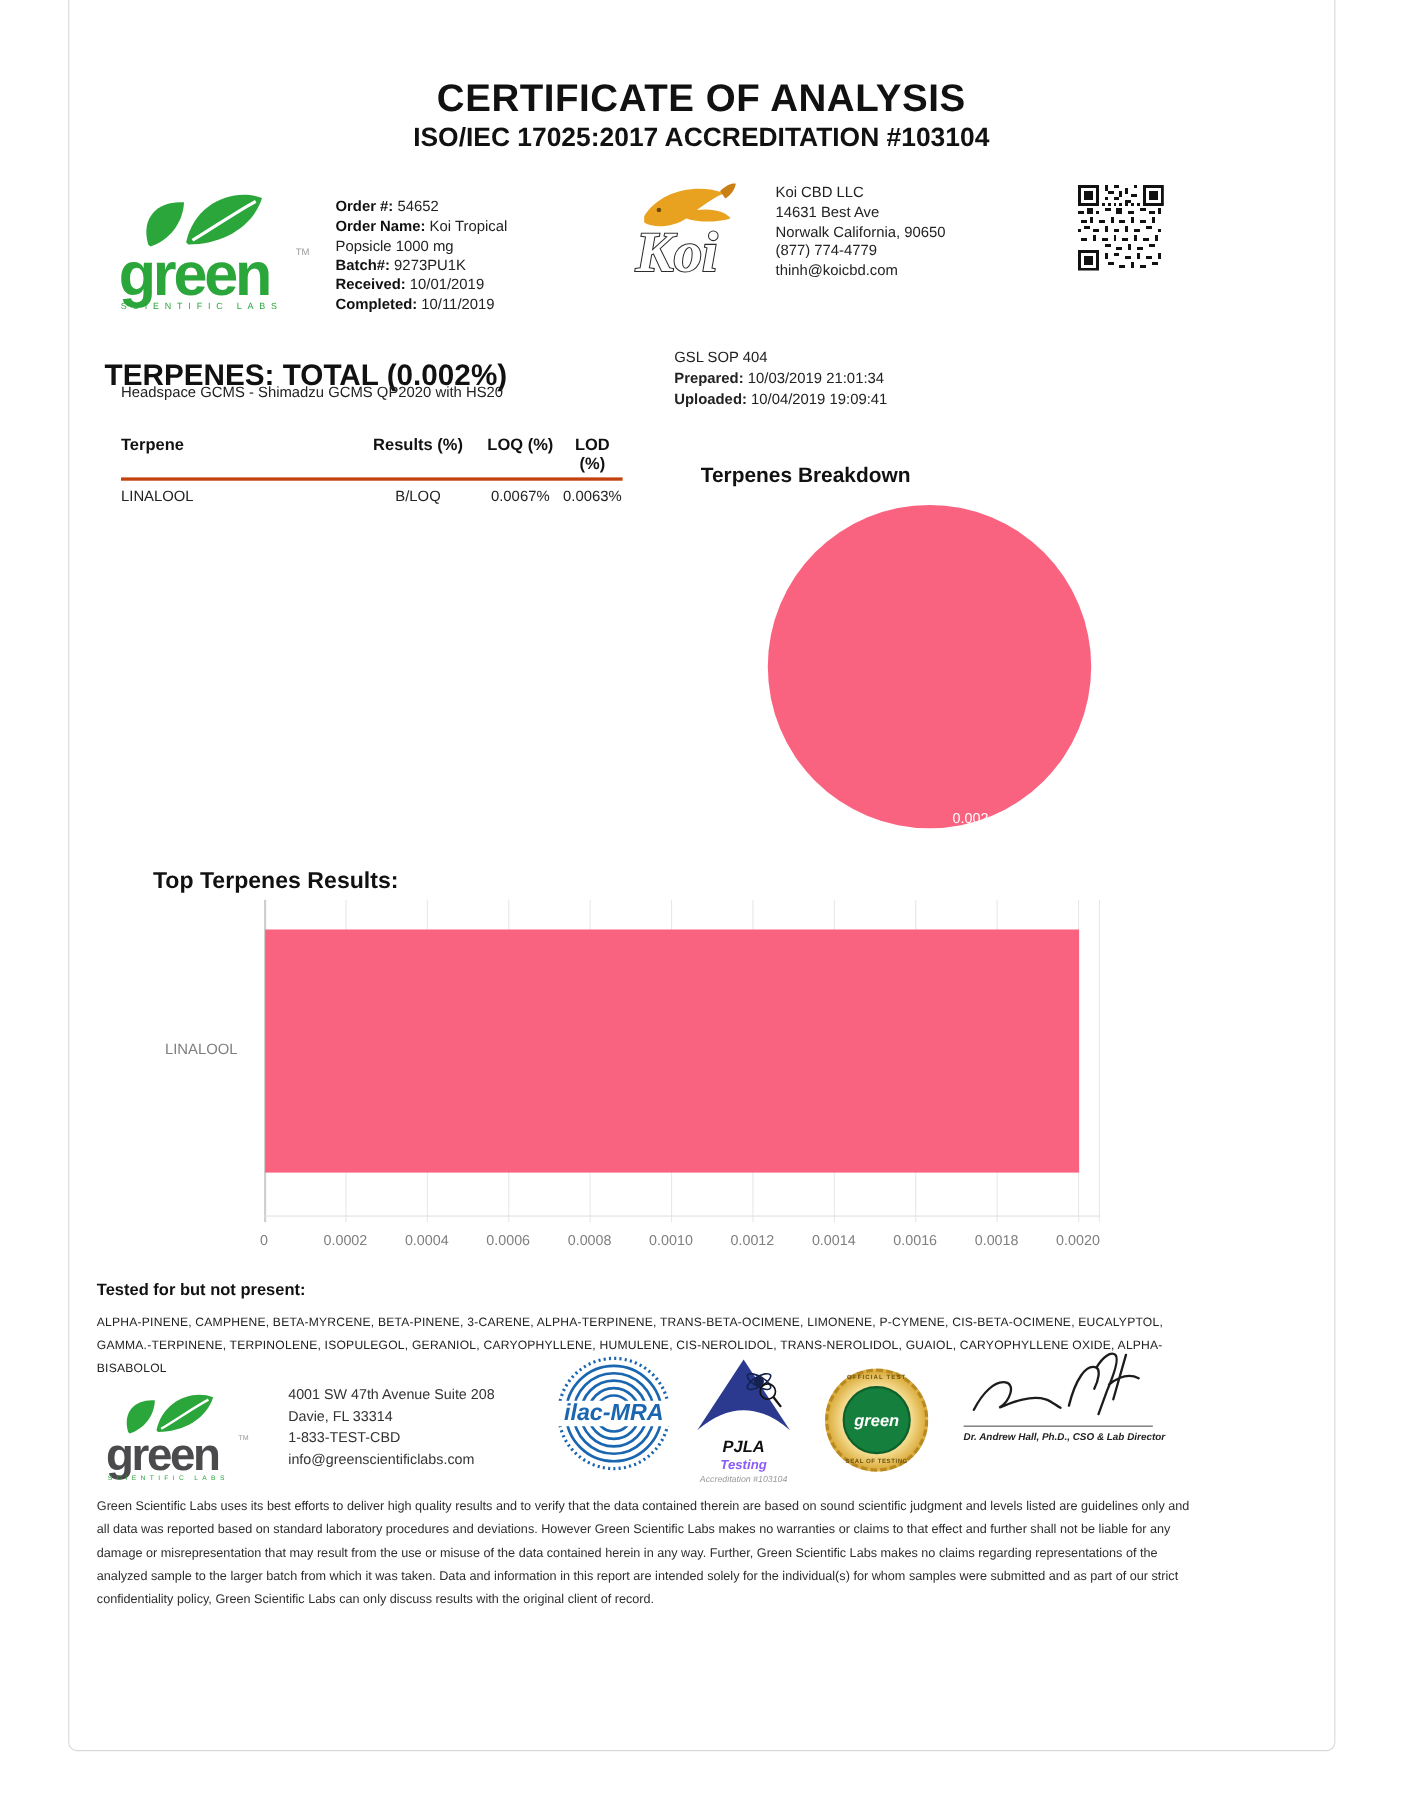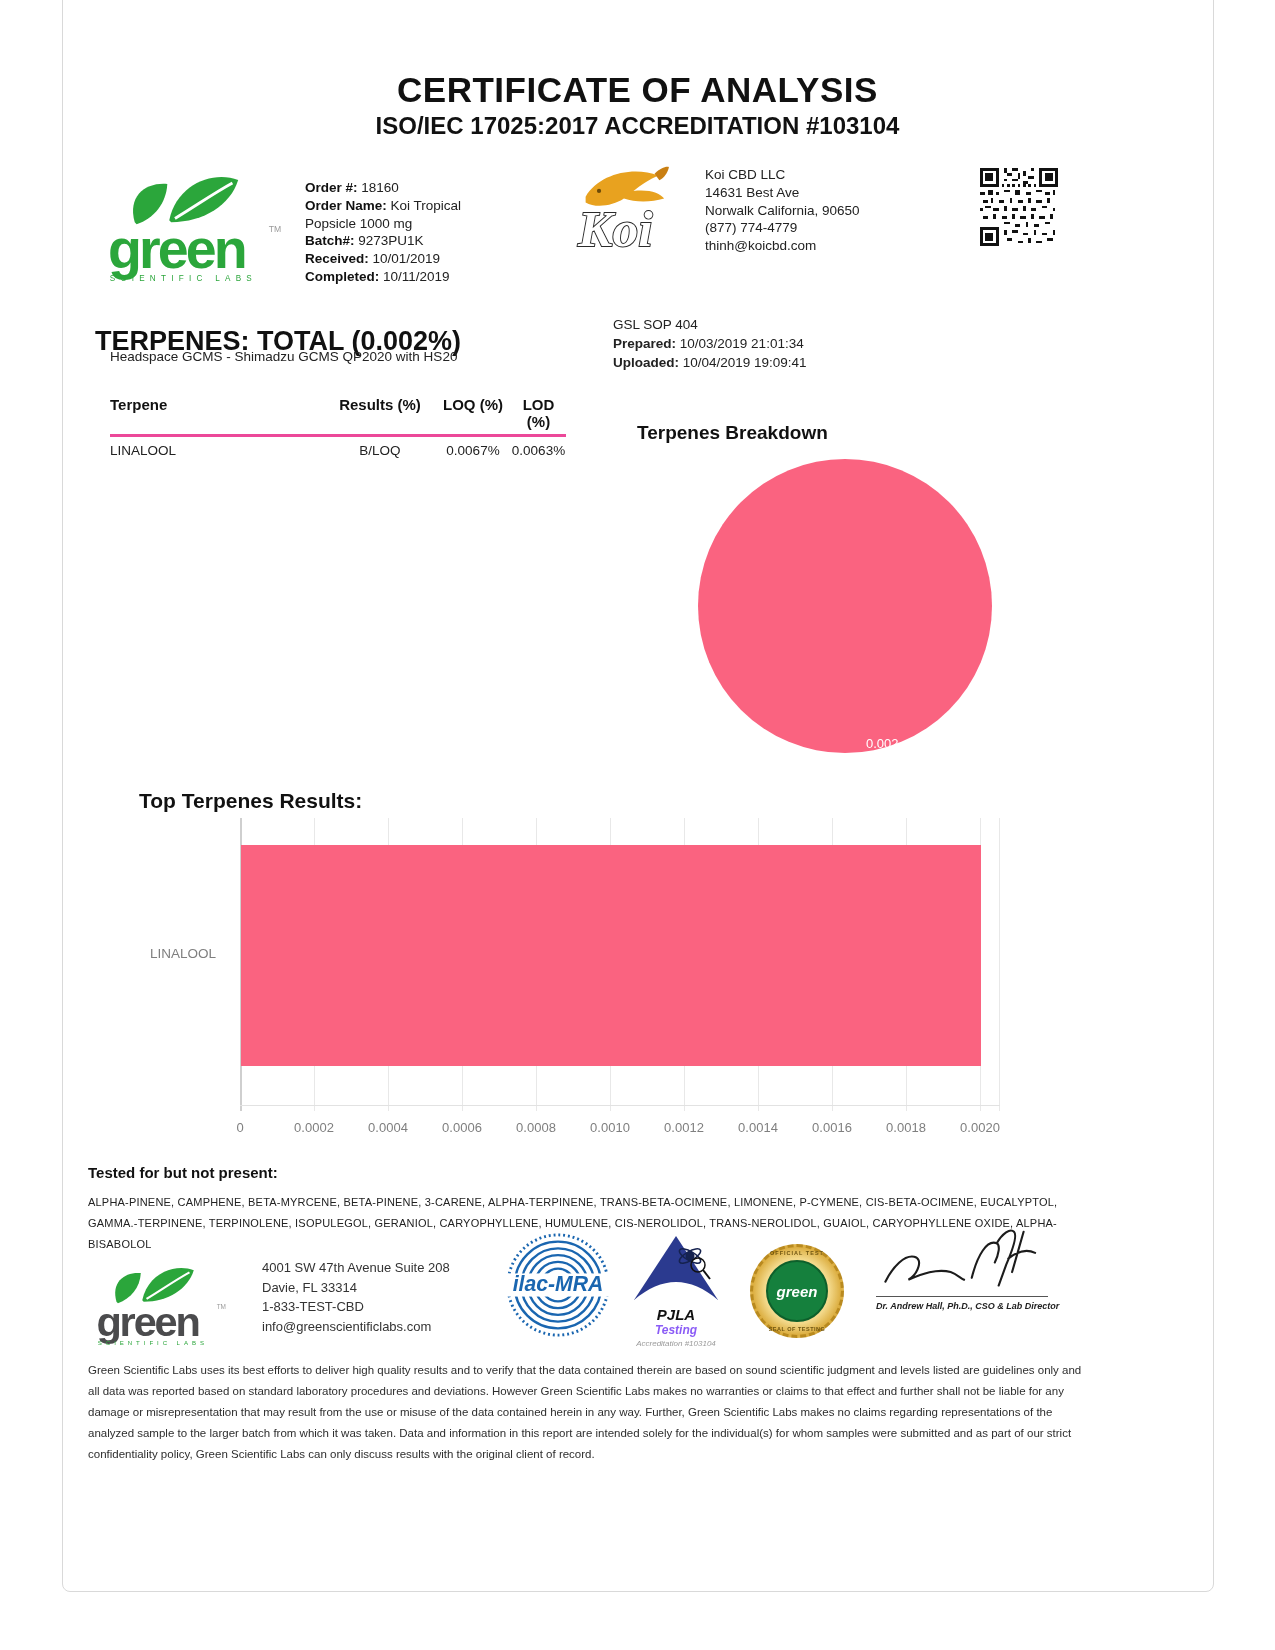--- a/index.html
+++ b/index.html
@@ -11,21 +11,21 @@
   .doc-title{top:70px;left:0;width:100%;text-align:center;font-size:35px;font-weight:bold;letter-spacing:.5px;}
   .doc-subtitle{top:112px;left:0;width:100%;text-align:center;font-size:24px;font-weight:bold;}
   .info{font-size:13.5px;line-height:1.32;color:#222;}
   .info b{color:#111;}
   .client-name{font-weight:normal;}
   .sec-heading{font-size:27px;font-weight:bold;}
   .method{font-size:13.5px;color:#222;}
   .sop{font-size:13.5px;line-height:1.4;color:#222;}
   
   .rtable{left:110px;top:396px;width:456px;}
-  .rtable .hrow{display:flex;font-size:15px;font-weight:bold;border-bottom:3px solid #ec4899;padding-bottom:4px;}
+  .rtable .hrow{display:flex;font-size:15px;font-weight:bold;border-bottom:3px solid #c2410c;padding-bottom:4px;}
   .rtable .drow{display:flex;font-size:13.5px;padding-top:6px;color:#222;}
   .c0{width:215px;text-align:left;}
   .c1{width:110px;text-align:center;}
   .c2{width:76px;text-align:center;}
   .c3{width:55px;text-align:center;}
   
   .pie-title{left:637px;top:422px;font-size:19px;font-weight:bold;}
   .pie-circle{left:698px;top:459px;width:294px;height:294px;border-radius:50%;}
   .pie-label{left:866px;top:736px;font-size:13px;color:#fff;}
   
@@ -71,21 +71,21 @@
   <svg class="abs" style="left:106px;top:172px;" width="182" height="112" viewBox="0 0 190 116">
     <path d="M30,52 C22,24 42,10 64,12 C63,32 50,48 32,54 Z" fill="#2ba63b"></path>
     <path d="M66,50 C74,12 112,-2 138,8 C130,34 102,52 68,52 Z" fill="#2ba63b"></path>
     <path d="M72,48 C92,36 112,22 132,11" stroke="#fff" stroke-width="3" fill="none"></path>
     <text x="2" y="100" font-size="58" font-weight="bold" letter-spacing="-3" fill="#2ba63b">green</text>
     <text x="170" y="62" font-size="9" fill="#9a9a9a">TM</text>
     <text x="4" y="113" font-size="8.5" letter-spacing="5.5" fill="#2ba63b">SCIENTIFIC LABS</text>
   </svg>
 
   <div class="abs info" style="left:305px;top:179px;width:172px;">
-    <div><b>Order #:</b> <span>18160</span></div>
+    <div><b>Order #:</b> <span>54652</span></div>
     <div><b>Order Name:</b> <span>Koi Tropical Popsicle 1000 mg</span></div>
     <div><b>Batch#:</b> <span>9273PU1K</span></div>
     <div><b>Received:</b> <span>10/01/2019</span></div>
     <div><b>Completed:</b> <span>10/11/2019</span></div>
   </div>
 
   <svg class="abs" style="left:574px;top:166px;" width="96" height="90" viewBox="0 0 100 94">
     <path d="M12,32 C26,8 62,0 88,10 C78,14 70,20 62,26 C78,24 90,28 94,34 C80,38 64,38 52,34 C40,42 22,44 12,38 Z" fill="#e8a21f"></path>
     <path d="M84,8 C90,2 96,0 99,1 C98,7 94,12 89,15 Z" fill="#c97f12"></path>
     <circle cx="26" cy="26" r="2.2" fill="#6b4a08"></circle>

